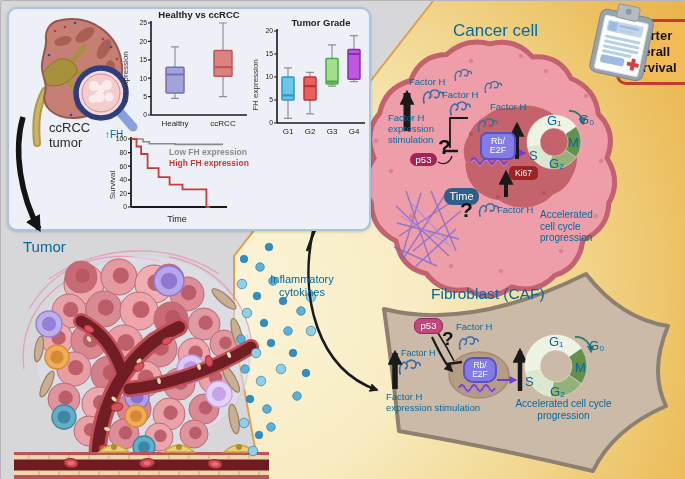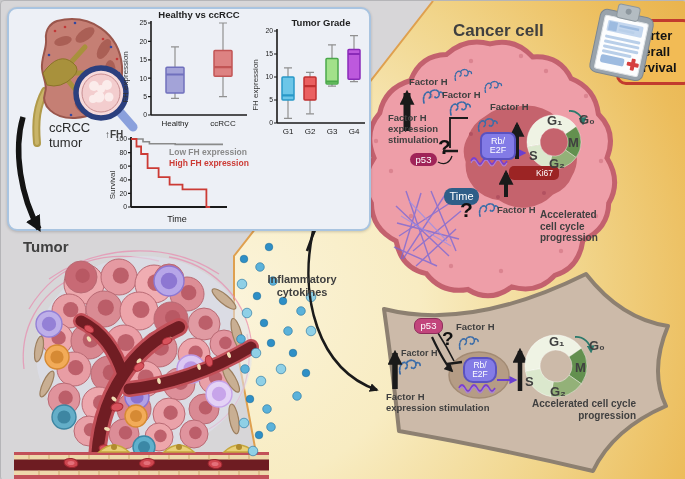--- a/index.html
+++ b/index.html
@@ -6,21 +6,21 @@
   #stage{position:relative;width:685px;height:479px;overflow:hidden;background:#d7d6d8;
          font-family:"Liberation Sans",sans-serif;border:1px solid #b5b5b8;border-radius:4px;}
   svg{display:block;}
   svg text{font-family:"Liberation Sans",sans-serif;}
   #art{position:absolute;left:0;top:0;z-index:1;}
   #inset{position:absolute;left:6px;top:6px;width:360px;height:220px;background:#edf0f6;
          border:2px solid #a9c4e0;border-radius:10px;z-index:2;box-shadow:0 1px 3px rgba(0,0,0,.18);}
   #inset .chart{position:absolute;}
   #clipsvg{position:absolute;left:578px;top:0;z-index:4;}
   #overlay{position:absolute;left:0;top:0;z-index:6;pointer-events:none;}
-  .t{position:absolute;white-space:pre-line;line-height:1.15;font-weight:700;color:#404040;z-index:5;}
+  .t{position:absolute;white-space:pre-line;line-height:1.15;font-weight:400;color:#0369a1;z-index:5;}
   .reg{font-weight:400;color:#2a2a2a;}
   .bdg{position:absolute;display:flex;align-items:center;justify-content:center;color:#fff;
        font-weight:400;z-index:5;text-align:center;line-height:1.05;}
   .q{font-size:21px;font-weight:800;z-index:5;position:absolute;color:#111;}
   #sos{position:absolute;left:615px;top:18px;width:64px;height:60px;background:#f2bb55;
        border:3px solid #c23b2e;border-radius:10px;z-index:3;display:flex;align-items:center;
        padding-left:7px;font-weight:800;font-size:13px;line-height:1.25;white-space:pre-line;color:#141414;}
   .cyc{font-size:13px;}
 </style>
 </head>
@@ -534,42 +534,43 @@
   <div class="t" style="left:408px;top:76px;font-size:9.5px;">Factor H</div>
   <div class="t" style="left:441px;top:89px;font-size:9.5px;">Factor H</div>
   <div class="t" style="left:489px;top:101px;font-size:9.5px;">Factor H</div>
   <div class="t" style="left:387px;top:112px;font-size:9.5px;">Factor H
 expression
 stimulation</div>
   <div class="bdg" style="left:409px;top:152px;width:27px;height:13px;border-radius:7px;background:#a02458;font-size:9.5px;">p53</div>
   <div class="q" style="left:437px;top:134px;">?</div>
   <div class="bdg" style="left:479px;top:131px;width:32px;height:24px;border-radius:7px;background:#837be6;border:2px solid #5a52c0;font-size:9px;white-space:pre-line;">Rb/
 E2F</div>
-  <div class="bdg" style="left:508px;top:165px;width:29px;height:14px;border-radius:5px;background:#9c2424;font-size:8.5px;padding-left:21px;">Ki67</div>
+  <div class="bdg" style="left:508px;top:165px;width:29px;height:14px;border-radius:5px;background:#9c2424;font-size:8.5px;">Ki67</div>
   <div class="t" style="left:539px;top:167px;width:100px;font-size:10px;margin-top:41px;">Accelerated
 cell cycle
 progression</div>
   <div class="bdg" style="left:443px;top:187px;width:35px;height:17px;border-radius:8px;background:#2f5e88;font-size:11px;">Time</div>
   <div class="q" style="left:459px;top:197px;">?</div>
   <div class="t" style="left:496px;top:204px;font-size:9.5px;">Factor H</div>
   <div class="t cyc" style="left:546px;top:113px;">G₁</div>
   <div class="t cyc" style="left:567px;top:135px;">M</div>
   <div class="t cyc" style="left:548px;top:156px;">G₂</div>
   <div class="t cyc" style="left:528px;top:148px;">S</div>
   <div class="t cyc" style="left:578px;top:112px;">G₀</div>
 
+  <div class="t" style="left:430px;top:284px;font-size:15.5px;">Fibroblast (CAF)</div>
   <div class="bdg" style="left:413px;top:317px;width:27px;height:14px;border-radius:7px;background:#c2457c;border:1px solid #8d2d5a;font-size:9.5px;">p53</div>
   <div class="q" style="left:441px;top:327px;font-size:19px;">?</div>
   <div class="t" style="left:455px;top:321px;font-size:9.5px;">Factor H</div>
   <div class="t" style="left:400px;top:347px;font-size:9px;">Factor H</div>
   <div class="bdg" style="left:462px;top:356px;width:30px;height:22px;border-radius:10px;background:#837be6;border:2px solid #5a52c0;font-size:8.5px;white-space:pre-line;">Rb/
 E2F</div>
   <div class="t" style="left:385px;top:391px;width:115px;font-size:9.5px;">Factor H
 expression stimulation</div>
-  <div class="t" style="left:490px;top:397px;width:145px;font-size:10px;text-align:right;">Accelerated cell cycle
+  <div class="t" style="left:490px;top:397px;width:145px;font-size:10px;text-align:center;">Accelerated cell cycle
 progression</div>
   <div class="t cyc" style="left:548px;top:334px;">G₁</div>
   <div class="t cyc" style="left:574px;top:360px;">M</div>
   <div class="t cyc" style="left:549px;top:384px;">G₂</div>
   <div class="t cyc" style="left:524px;top:374px;">S</div>
   <div class="t cyc" style="left:588px;top:338px;">G₀</div>
 
   <svg id="overlay" width="685" height="479" viewBox="0 0 685 479">
     <defs>
       <marker id="mbig2" viewBox="0 0 14 14" markerWidth="16" markerHeight="16" refX="11" refY="7" orient="auto" markerUnits="userSpaceOnUse">

